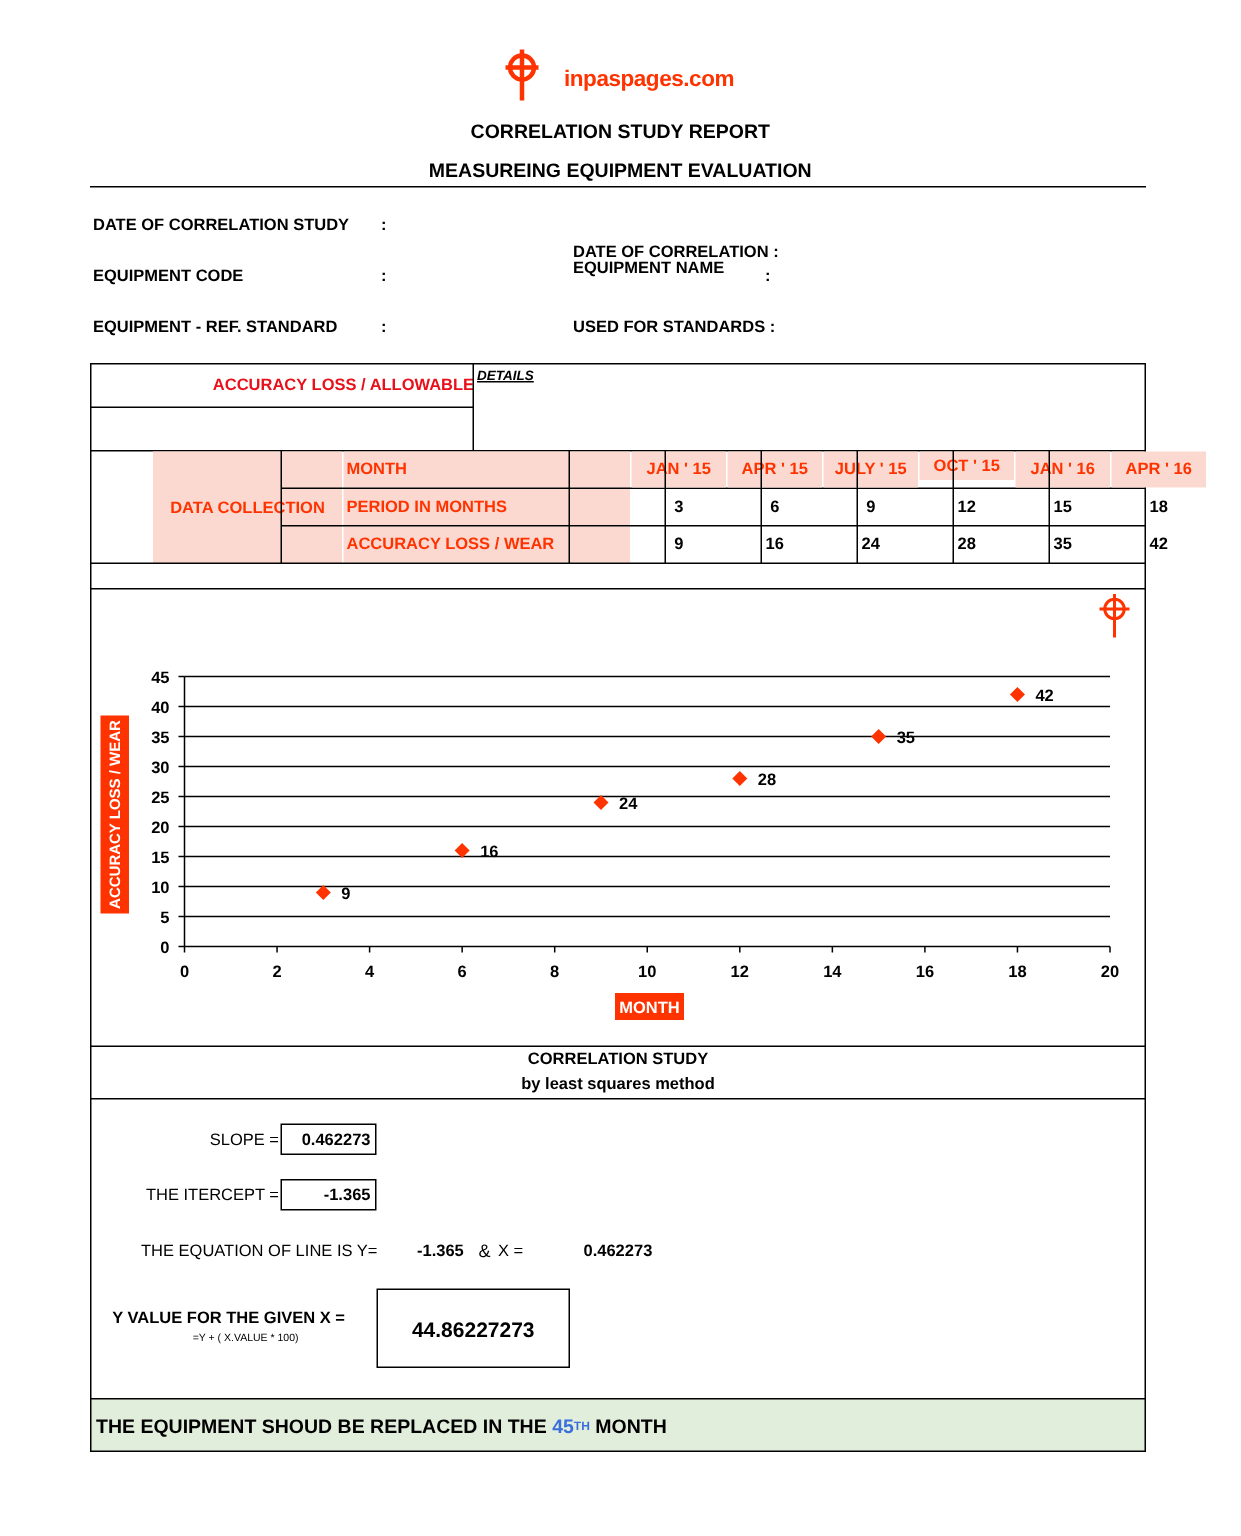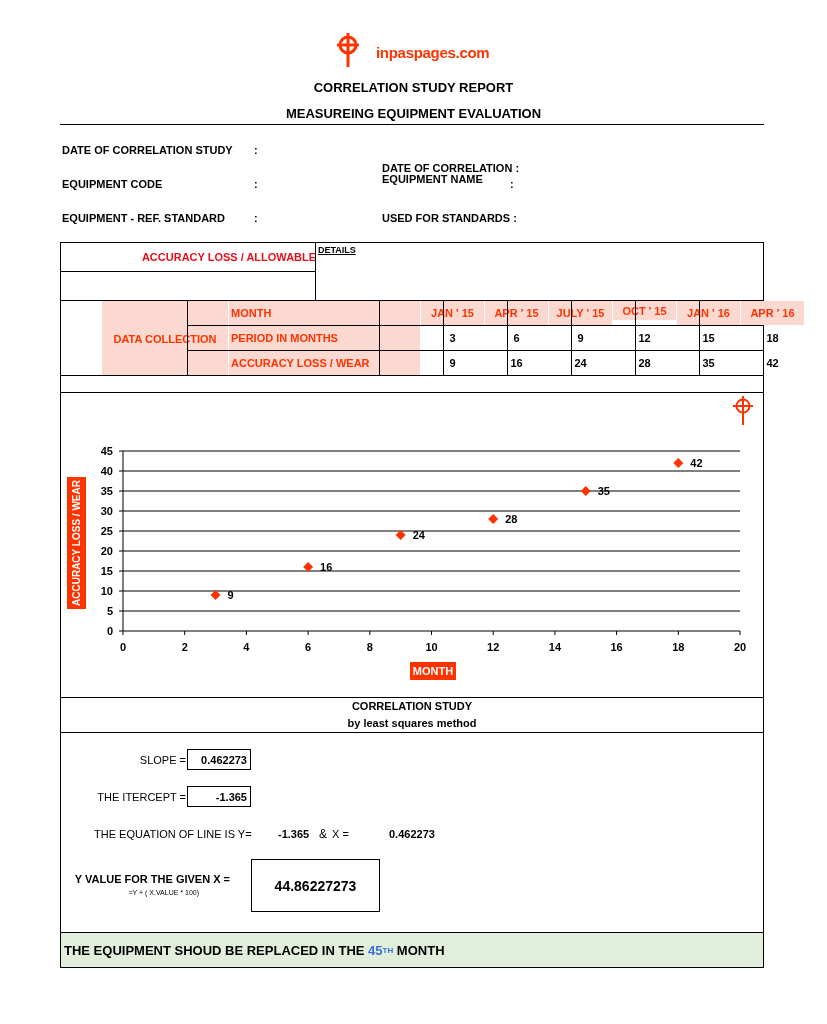--- a/index.html
+++ b/index.html
@@ -52,21 +52,21 @@
 <div class="abs info" style="left:382px;top:173px;">EQUIPMENT NAME</div>
 <div class="abs info" style="left:510px;top:178px;">:</div>
 <div class="abs info" style="left:382px;top:212px;">USED FOR STANDARDS  :</div>
 
 <div class="abs box" style="left:60px;top:242px;width:704px;height:726px;"></div>
 
 <div class="cell center redtxt" style="left:60px;top:242px;width:256px;height:30px;">ACCURACY LOSS / ALLOWABLE</div>
 <div class="abs line-h" style="left:60px;top:271px;width:256px;"></div>
 <div class="abs" style="left:60px;top:272px;width:255px;height:28px;"></div>
 <div class="abs line-v" style="left:315px;top:242px;height:58px;"></div>
-<div class="abs" style="left:318px;top:245px;font-size:9px;font-weight:bold;text-decoration:underline;">DETAILS</div>
+<div class="abs" style="left:318px;top:245px;font-size:9px;font-weight:bold;text-decoration:underline;font-style:italic;">DETAILS</div>
 <div class="abs" style="left:318px;top:258px;width:440px;height:40px;"></div>
 
 <div class="abs line-h" style="left:60px;top:300px;width:704px;"></div>
 <div class="cell center pink red" style="left:61px;top:301px;width:126px;height:75px;">DATA COLLECTION</div>
 <div class="abs line-v" style="left:187px;top:300px;height:76px;"></div>
 <div class="cell pink red" style="left:188px;top:301px;width:191px;height:24px;padding-left:2px;">MONTH</div>
 <div class="cell pink red" style="left:188px;top:326px;width:191px;height:24px;padding-left:2px;">PERIOD IN MONTHS</div>
 <div class="cell pink red" style="left:188px;top:351px;width:191px;height:24px;padding-left:2px;">ACCURACY LOSS / WEAR</div>
 <div class="abs line-v" style="left:379px;top:300px;height:76px;"></div>
 <div class="abs line-h" style="left:188px;top:325px;width:576px;"></div>

